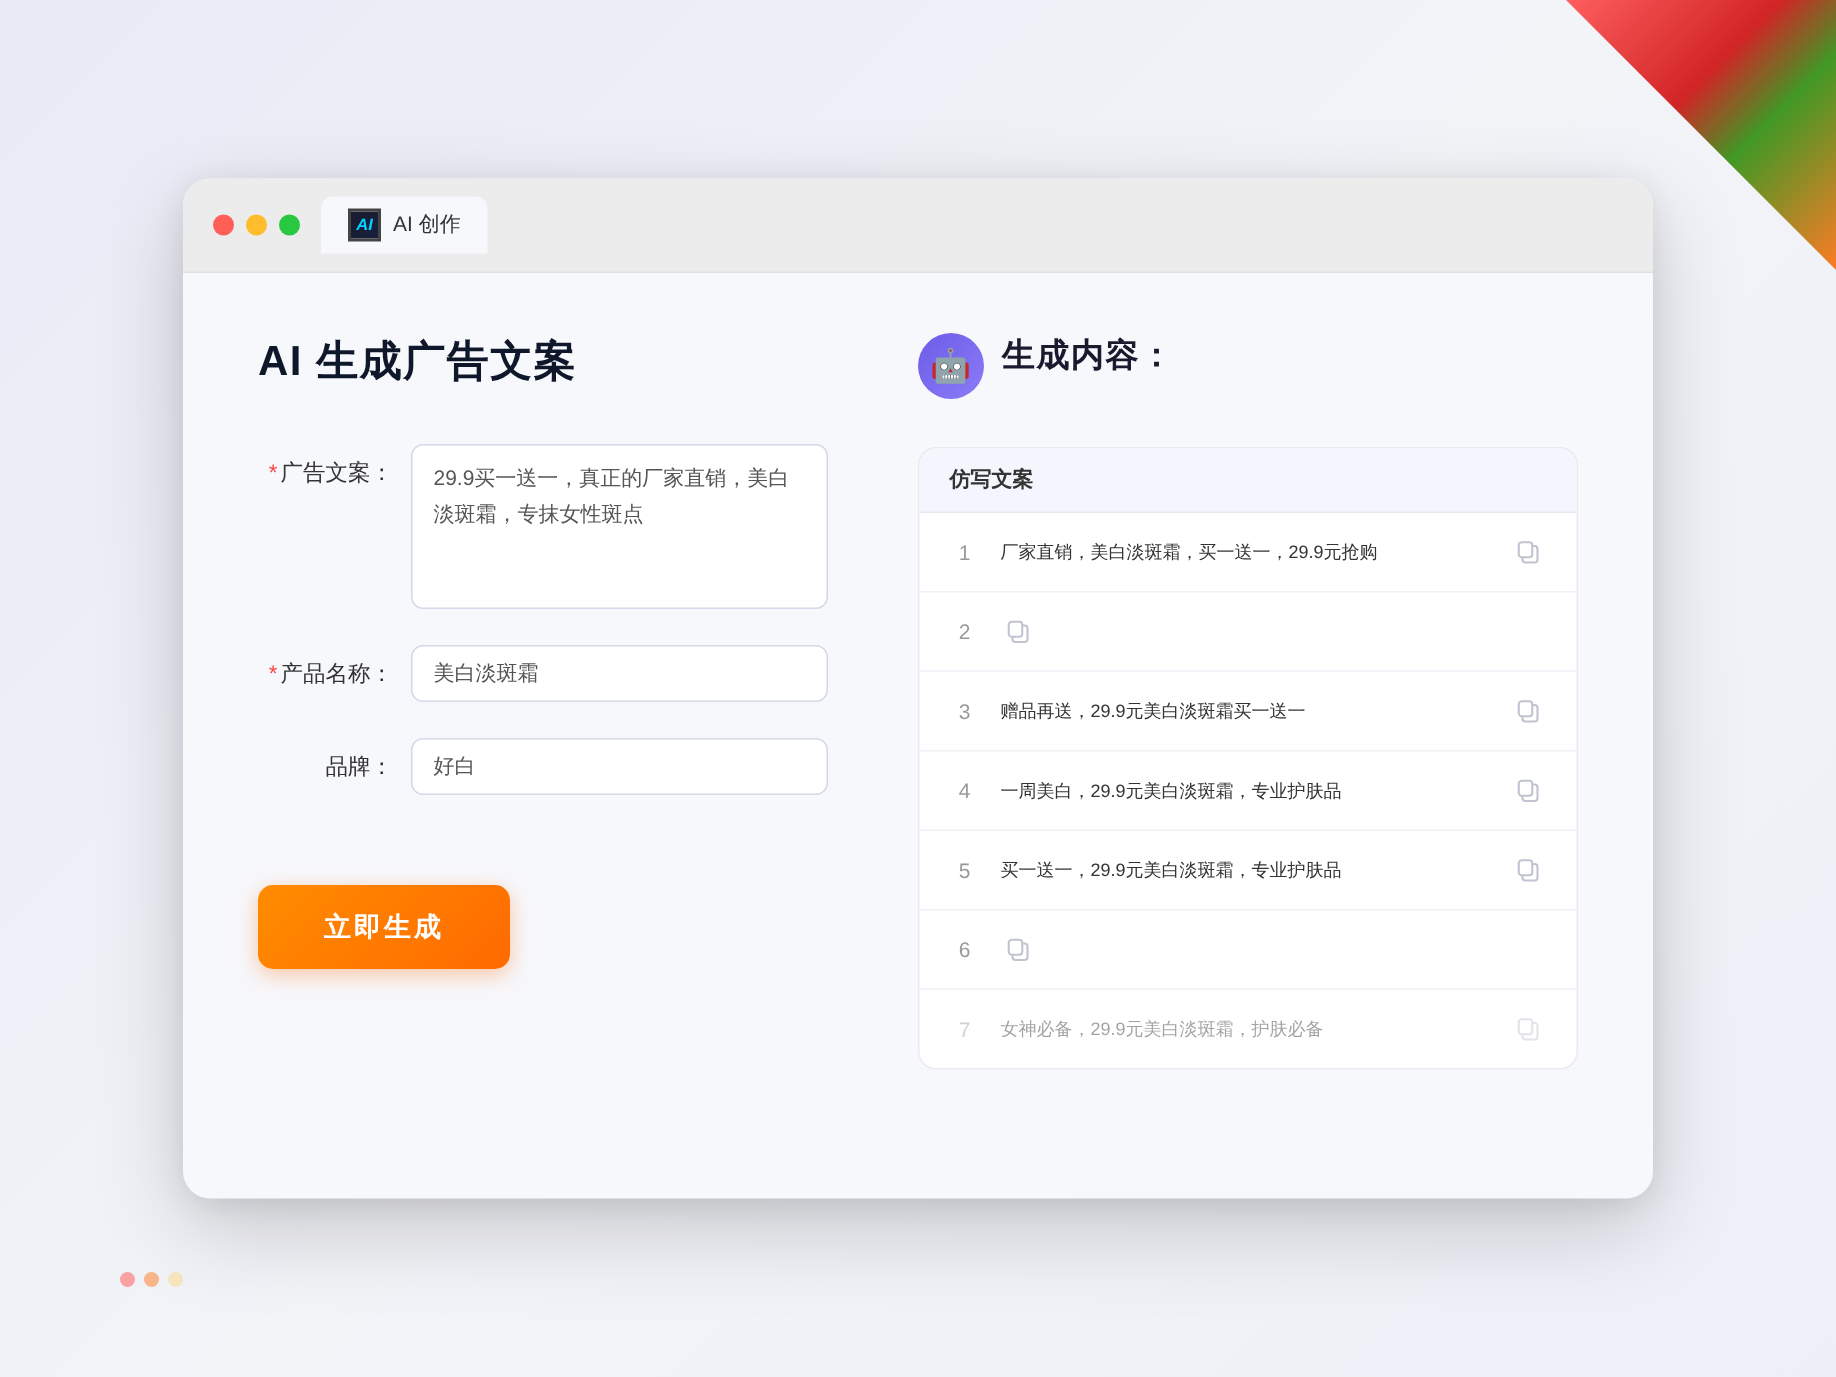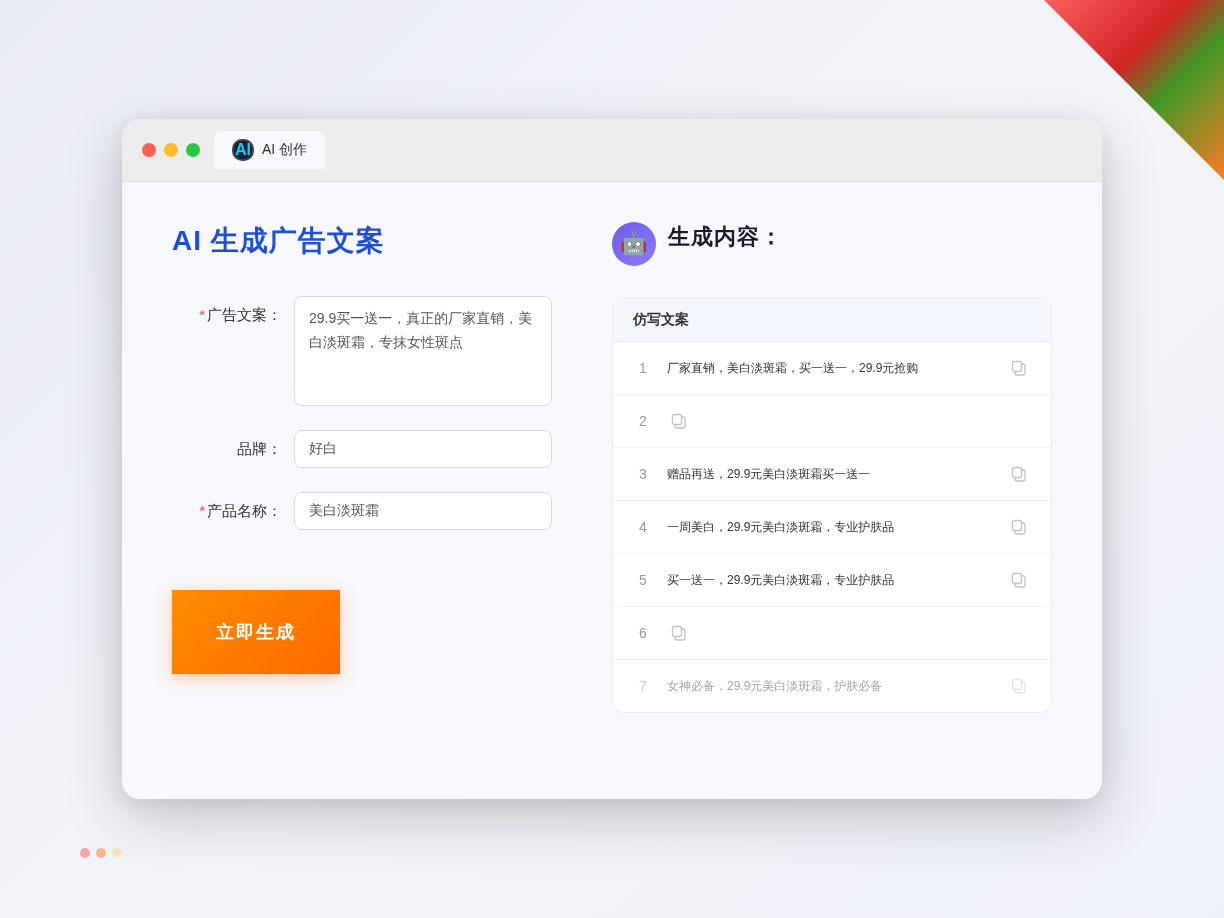--- a/index.html
+++ b/index.html
@@ -78,62 +78,62 @@
       display: flex;
       align-items: center;
       gap: 8px;
       font-size: 14px;
       color: #333;
       font-weight: 500;
     }
     .tab-icon {
       width: 22px; height: 22px;
       background: linear-gradient(135deg, #1a1a2e, #16213e);
-      border-radius: 10px;
+      border-radius: 0;
       display: flex; align-items: center; justify-content: center;
-      font-size: 16px;
+      font-size: 11px;
       font-weight: bold;
       color: #00d4ff;
       border: 2px solid #444;
+      font-style: italic;
     }
 
     
     .main-content {
       display: flex;
       padding: 40px 50px;
       gap: 60px;
       min-height: 600px;
     }
 
     
     .left-panel {
       flex: 0 0 380px;
     }
     .page-title {
       font-size: 28px;
       font-weight: 700;
-      color: #1d4ed8;
+      color: #0f172a;
       margin-bottom: 36px;
       letter-spacing: 1px;
     }
 
     .form-row {
       display: flex;
       align-items: flex-start;
       margin-bottom: 24px;
       gap: 12px;
     }
     .form-label {
       font-size: 15px;
       color: #333;
       white-space: nowrap;
       padding-top: 10px;
       min-width: 90px;
       text-align: right;
-      margin-left: 20px;
     }
     .required-star {
       color: #ff4444;
       margin-right: 2px;
     }
     .form-input {
       flex: 1;
       border: 1.5px solid #d4d8e8;
       border-radius: 8px;
       padding: 10px 14px;
@@ -148,22 +148,22 @@
       resize: none;
       height: 110px;
       line-height: 1.7;
     }
 
     .generate-btn {
       margin-top: 36px;
       background: linear-gradient(135deg, #ff8c00, #ff6a00);
       color: #fff;
       border: none;
-      border-radius: 0;
-      padding: 30px 44px;
+      border-radius: 10px;
+      padding: 16px 44px;
       font-size: 18px;
       font-weight: 600;
       cursor: pointer;
       letter-spacing: 2px;
       font-family: inherit;
       box-shadow: 0 4px 15px rgba(255, 106, 0, 0.35);
       transition: opacity 0.2s;
     }
 
     
@@ -278,33 +278,33 @@
       
       <div class="form-row">
         <label class="form-label">
           <span class="required-star">*</span><span>广告文案：</span>
         </label>
         <textarea class="form-input" style="">29.9买一送一，真正的厂家直销，美白淡斑霜，专抹女性斑点</textarea>
       </div>
 
       
       <div class="form-row">
-        <label class="form-label">品牌：</label>
-        <input class="form-input" type="text" value="好白" style="">
-      </div>
-
-      
-      <div class="form-row">
         <label class="form-label">
           <span class="required-star">*</span><span>产品名称：</span>
         </label>
         <input class="form-input" type="text" value="美白淡斑霜" style="">
       </div>
 
       
+      <div class="form-row">
+        <label class="form-label">品牌：</label>
+        <input class="form-input" type="text" value="好白" style="">
+      </div>
+
+      
       <button class="generate-btn">立即生成</button>
     </div>
 
     <div class="right-panel">
       <div class="result-header">
         <div class="robot-icon"></div>
         <span class="result-title">生成内容：</span>
       </div>
 
       <div class="result-table">

